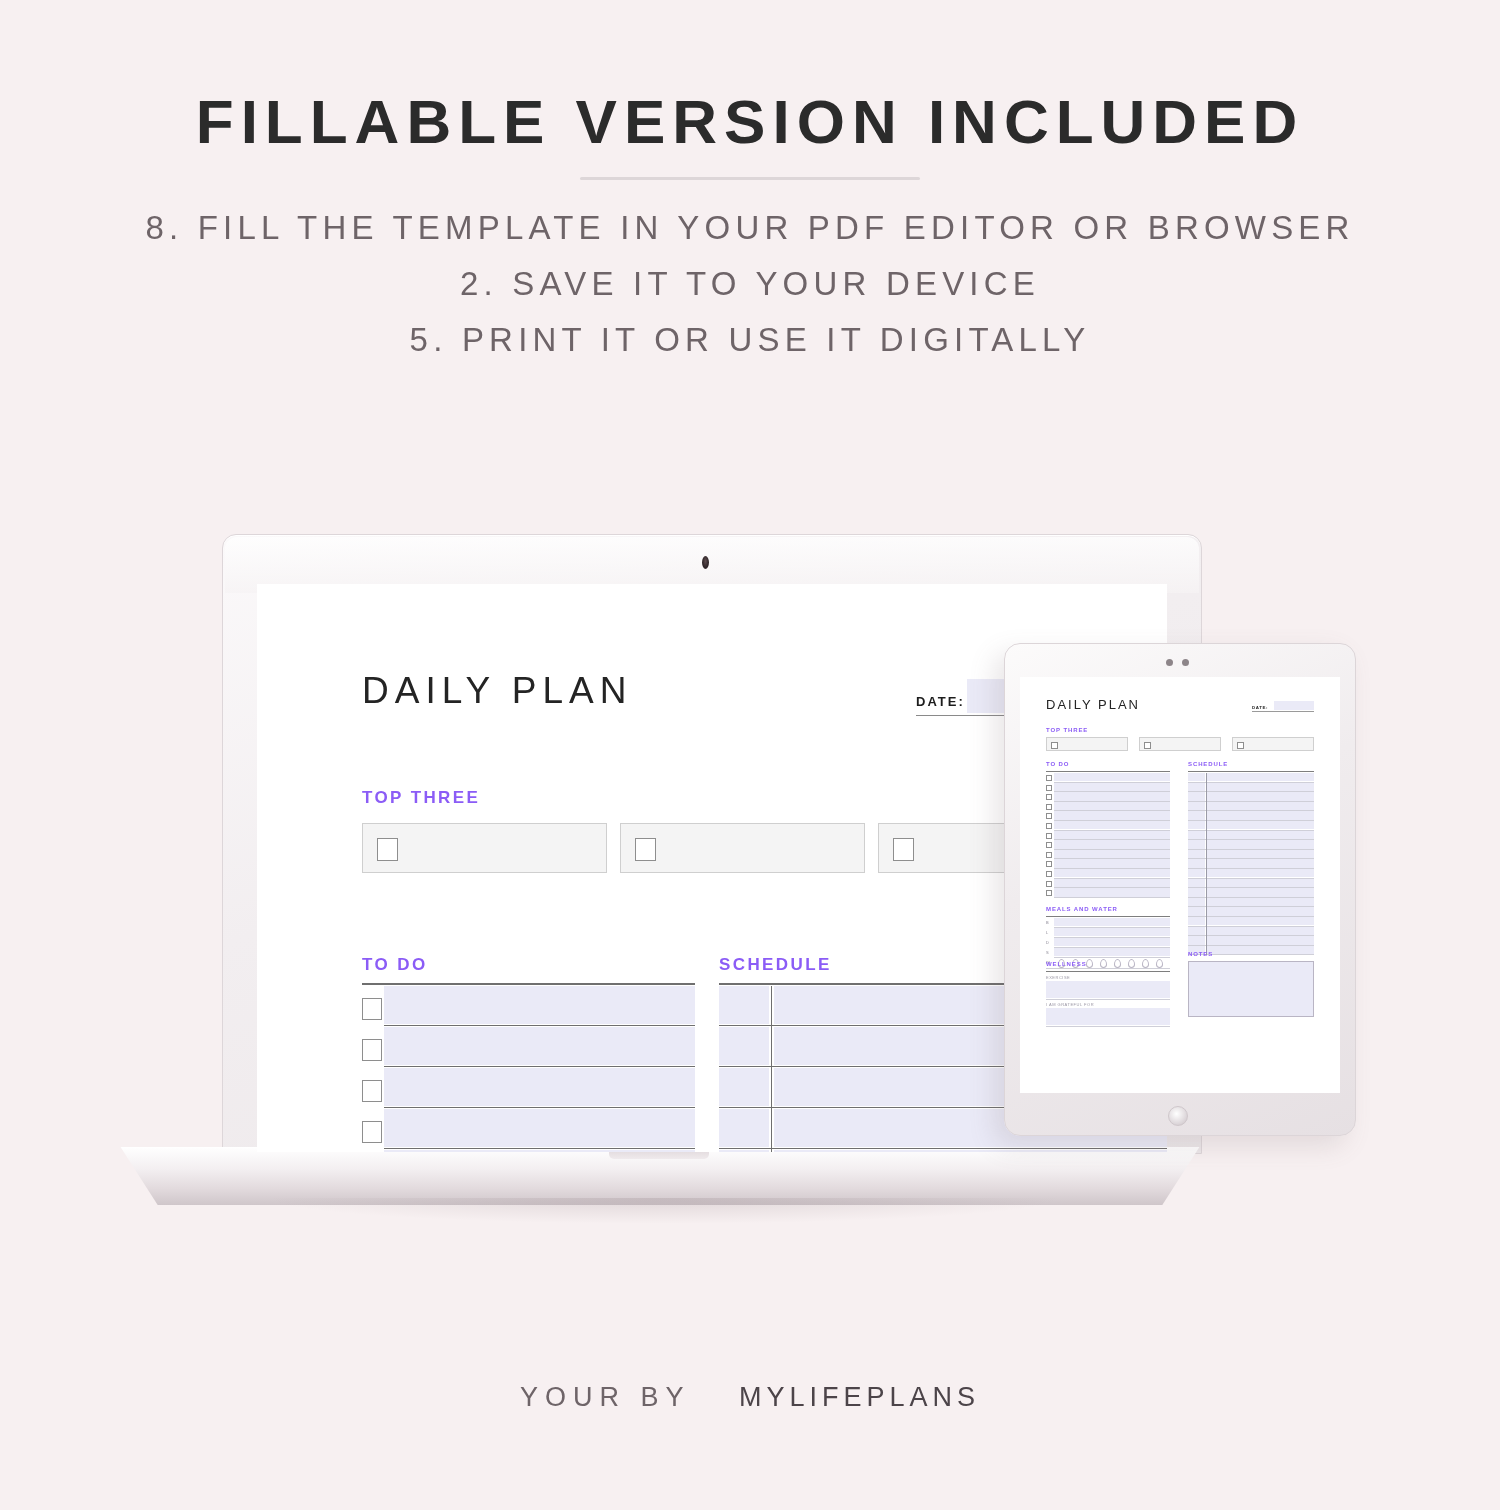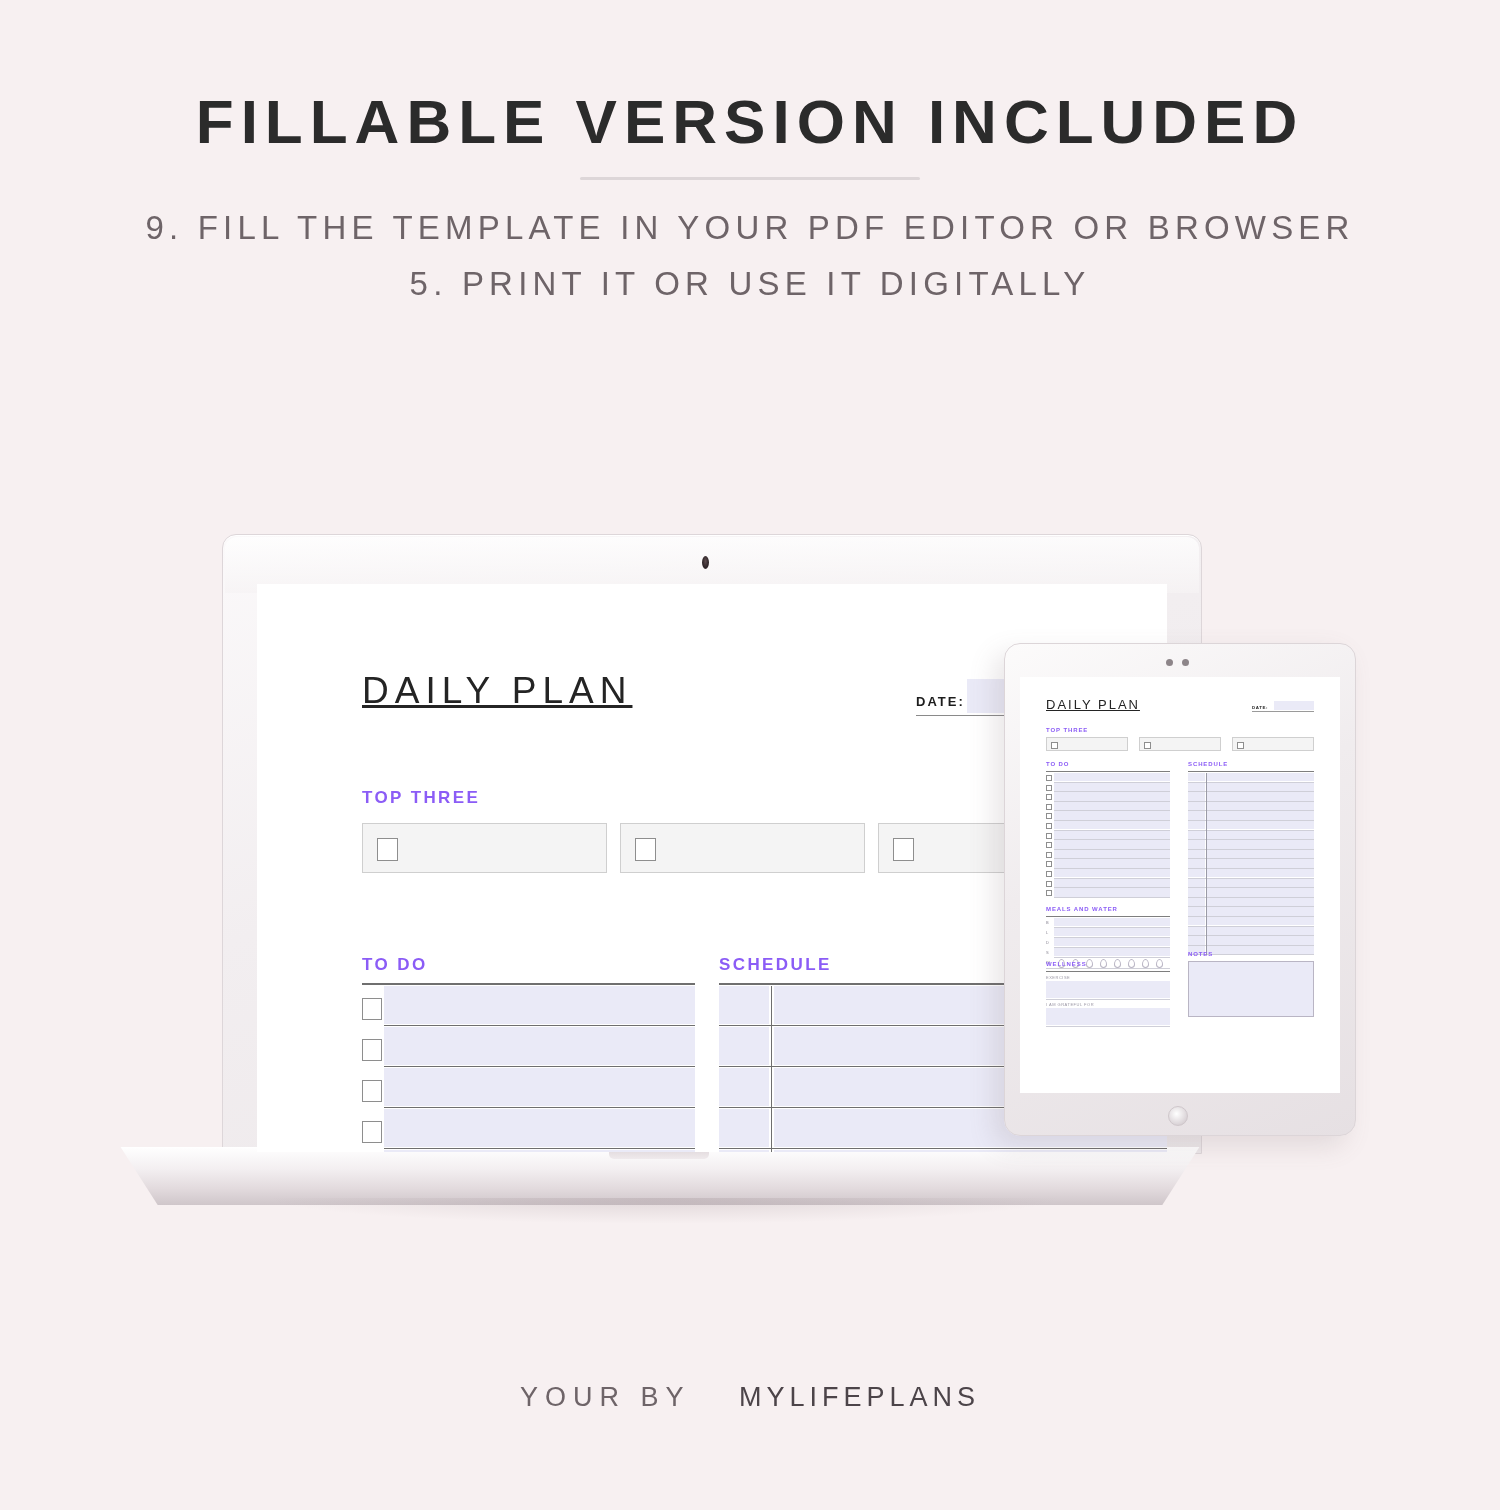--- a/index.html
+++ b/index.html
@@ -86,21 +86,21 @@
     border-radius:50%; background: radial-gradient(circle at 42% 38%, #ffffff, #d9d2d6 72%, #c2b9be 100%);
     border: 1px solid #cfc7cb;
   }
   .tablet-screen {
     position:absolute; left: 16px; top: 34px; width: 320px; height: 416px;
     background:#fff; overflow:hidden;
   }
 
   
   .planner { position:absolute; left:0; top:0; }
-  .pl-title { font-weight: 300; color:#242424; white-space:nowrap;text-decoration:underline; }
+  .pl-title { font-weight: 300; color:#242424; white-space:nowrap; }
   .pl-sec { font-weight: 700; color:#8b5cf6; white-space:nowrap; }
   .pl-date-label { font-weight:700; color:#1d1d1d; white-space:nowrap; }
   .field { background:#eaeaf7; }
   .grayfield { background:#f4f4f4; border:1px solid #cfcfcf; }
   .cbox { background:#ffffff; border:1px solid #8e8e8e; }
   .hline { background:#6f6f6f; }
   .tline { background:#cfcfd8; }
 
   
   .L .pl-title { font-size:37px; letter-spacing:6px; }
@@ -126,21 +126,22 @@
   .footer .brand { color:#4c4449; letter-spacing:5px; }
 </style>
 </head>
 <body>
 
 <div class="page">
 
   <div class="headline">FILLABLE VERSION INCLUDED</div>
   <div class="rule"></div>
   <div class="steps">
-    <div class="step">9. FILL THE TEMPLATE IN YOUR PDF EDITOR OR BROWSER</div>
+    <div class="step">8. FILL THE TEMPLATE IN YOUR PDF EDITOR OR BROWSER</div>
+    <div class="step">2. SAVE IT TO YOUR DEVICE</div>
     <div class="step">5. PRINT IT OR  USE IT DIGITALLY</div>
   </div>
 
   <div class="laptop">
     <div class="laptop-lid"></div>
     <div class="laptop-cam"></div>
 
     <div class="laptop-screen">
       <div class="planner L" id="laptop-planner" style="width: 910px; height: 568px;">
           <div class="pl-title" style="position: absolute; left: 105px; top: 86px;">DAILY PLAN</div>

